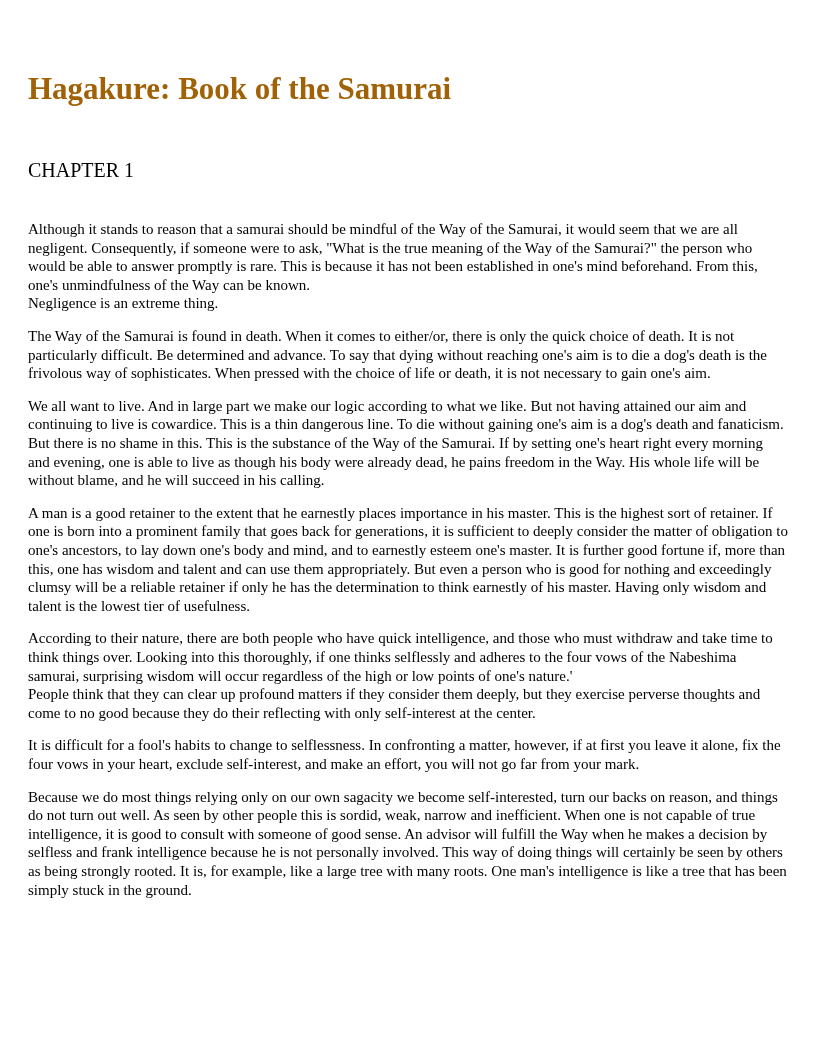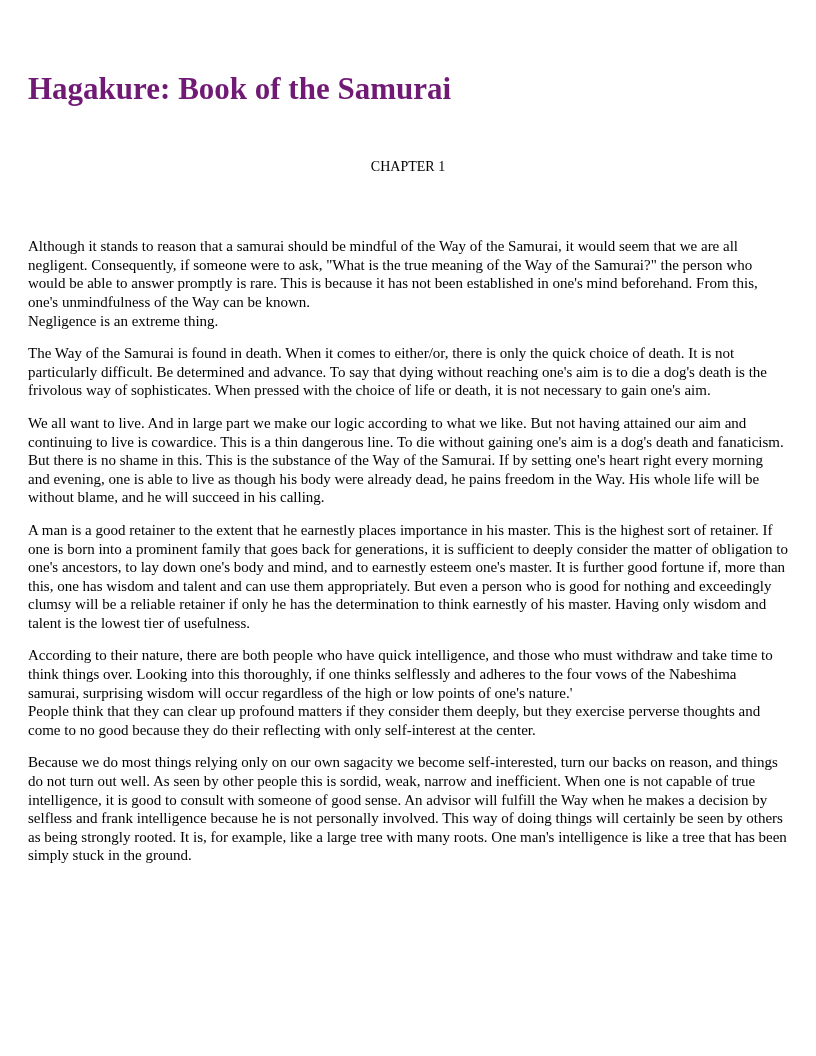--- a/index.html
+++ b/index.html
@@ -17,31 +17,30 @@
     box-sizing: border-box;
     padding: 72px 28px 0 28px;
     font-family: "Liberation Serif", "DejaVu Serif", serif;
   }
   .title {
     margin: 0;
     font-size: 31px;
     font-weight: bold;
     line-height: 1.1;
     letter-spacing: 0;
-    color: #701a75;
+    color: #a16207;
   }
   .chapter {
     margin-top: 53px;
-    font-size: 14px;
+    font-size: 20px;
     line-height: 1.15;
     color: #000000;
-    text-align: center;
   }
   .body-text {
-    margin-top: 62px;
+    margin-top: 38px;
     width: 760px;
   }
   .para {
     margin: 14px 0;
     font-size: 15px;
     line-height: 18.6px;
     white-space: pre-wrap;
     color: #000000;
   }
   .para:first-child {
@@ -57,15 +56,16 @@
   <div class="chapter">CHAPTER 1</div>
 
   <div class="body-text" id="paragraphs">
       <p class="para">Although it stands to reason that a samurai should be mindful of the Way of the Samurai, it would seem that we are all negligent. Consequently, if someone were to ask, "What is the true meaning of the Way of the Samurai?" the person who would be able to answer promptly is rare. This is because it has not been established in one's mind beforehand. From this, one's unmindfulness of the Way can be known.
 Negligence is an extreme thing.</p>
       <p class="para">The Way of the Samurai is found in death. When it comes to either/or, there is only the quick choice of death. It is not particularly difficult. Be determined and advance. To say that dying without reaching one's aim is to die a dog's death is the frivolous way of sophisticates. When pressed with the choice of life or death, it is not necessary to gain one's aim.</p>
       <p class="para">We all want to live. And in large part we make our logic according to what we like. But not having attained our aim and continuing to live is cowardice. This is a thin dangerous line. To die without gaining one's aim is a dog's death and fanaticism. But there is no shame in this. This is the substance of the Way of the Samurai. If by setting one's heart right every morning and evening, one is able to live as though his body were already dead, he pains freedom in the Way. His whole life will be without blame, and he will succeed in his calling.</p>
       <p class="para">A man is a good retainer to the extent that he earnestly places importance in his master. This is the highest sort of retainer. If one is born into a prominent family that goes back for generations, it is sufficient to deeply consider the matter of obligation to one's ancestors, to lay down one's body and mind, and to earnestly esteem one's master. It is further good fortune if, more than this, one has wisdom and talent and can use them appropriately. But even a person who is good for nothing and exceedingly clumsy will be a reliable retainer if only he has the determination to think earnestly of his master. Having only wisdom and talent is the lowest tier of usefulness.</p>
       <p class="para">According to their nature, there are both people who have quick intelligence, and those who must withdraw and take time to think things over. Looking into this thoroughly, if one thinks selflessly and adheres to the four vows of the Nabeshima samurai, surprising wisdom will occur regardless of the high or low points of one's nature.'
 People think that they can clear up profound matters if they consider them deeply, but they exercise perverse thoughts and come to no good because they do their reflecting with only self-interest at the center.</p>
+      <p class="para">It is difficult for a fool's habits to change to selflessness. In confronting a matter, however, if at first you leave it alone, fix the four vows in your heart, exclude self-interest, and make an effort, you will not go far from your mark.</p>
       <p class="para">Because we do most things relying only on our own sagacity we become self-interested, turn our backs on reason, and things do not turn out well. As seen by other people this is sordid, weak, narrow and inefficient. When one is not capable of true intelligence, it is good to consult with someone of good sense. An advisor will fulfill the Way when he makes a decision by selfless and frank intelligence because he is not personally involved. This way of doing things will certainly be seen by others as being strongly rooted. It is, for example, like a large tree with many roots. One man's intelligence is like a tree that has been simply stuck in the ground.</p>
     </div>
 </div>
 
 </body></html>

